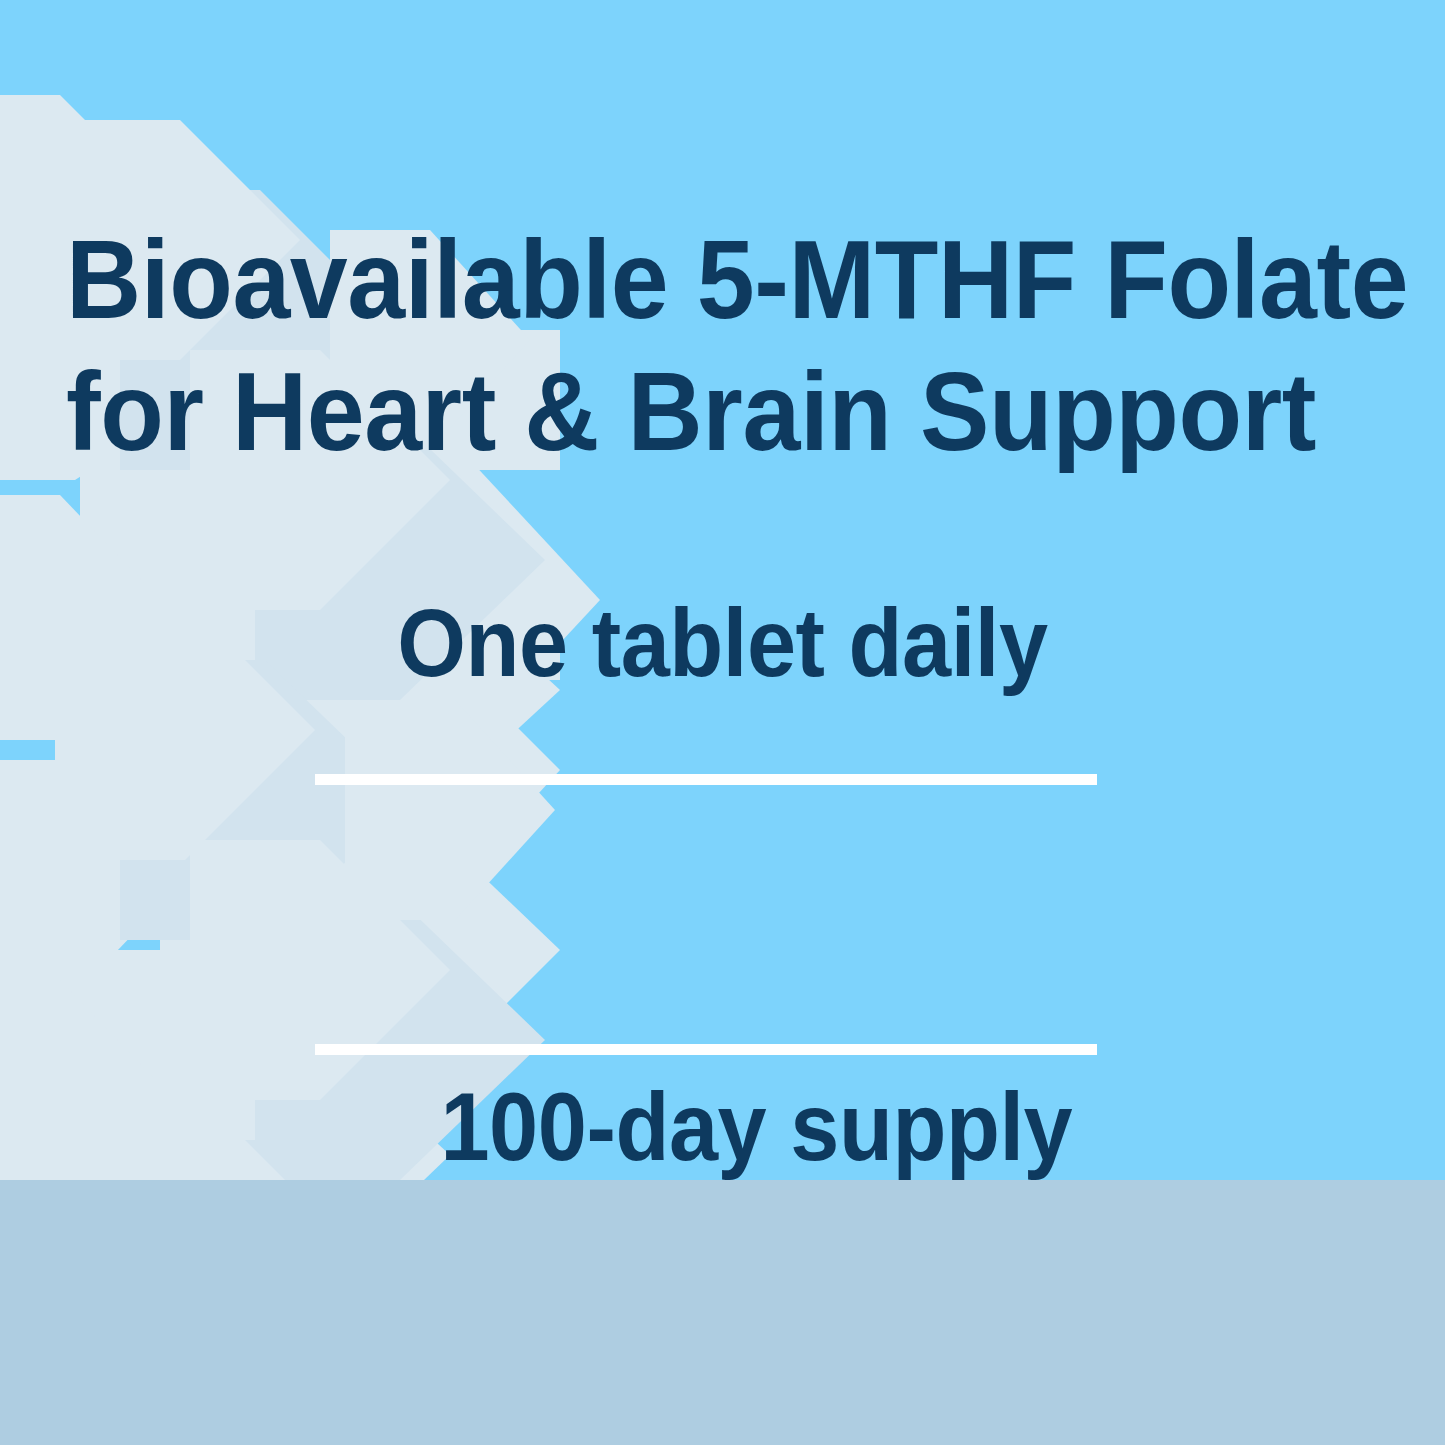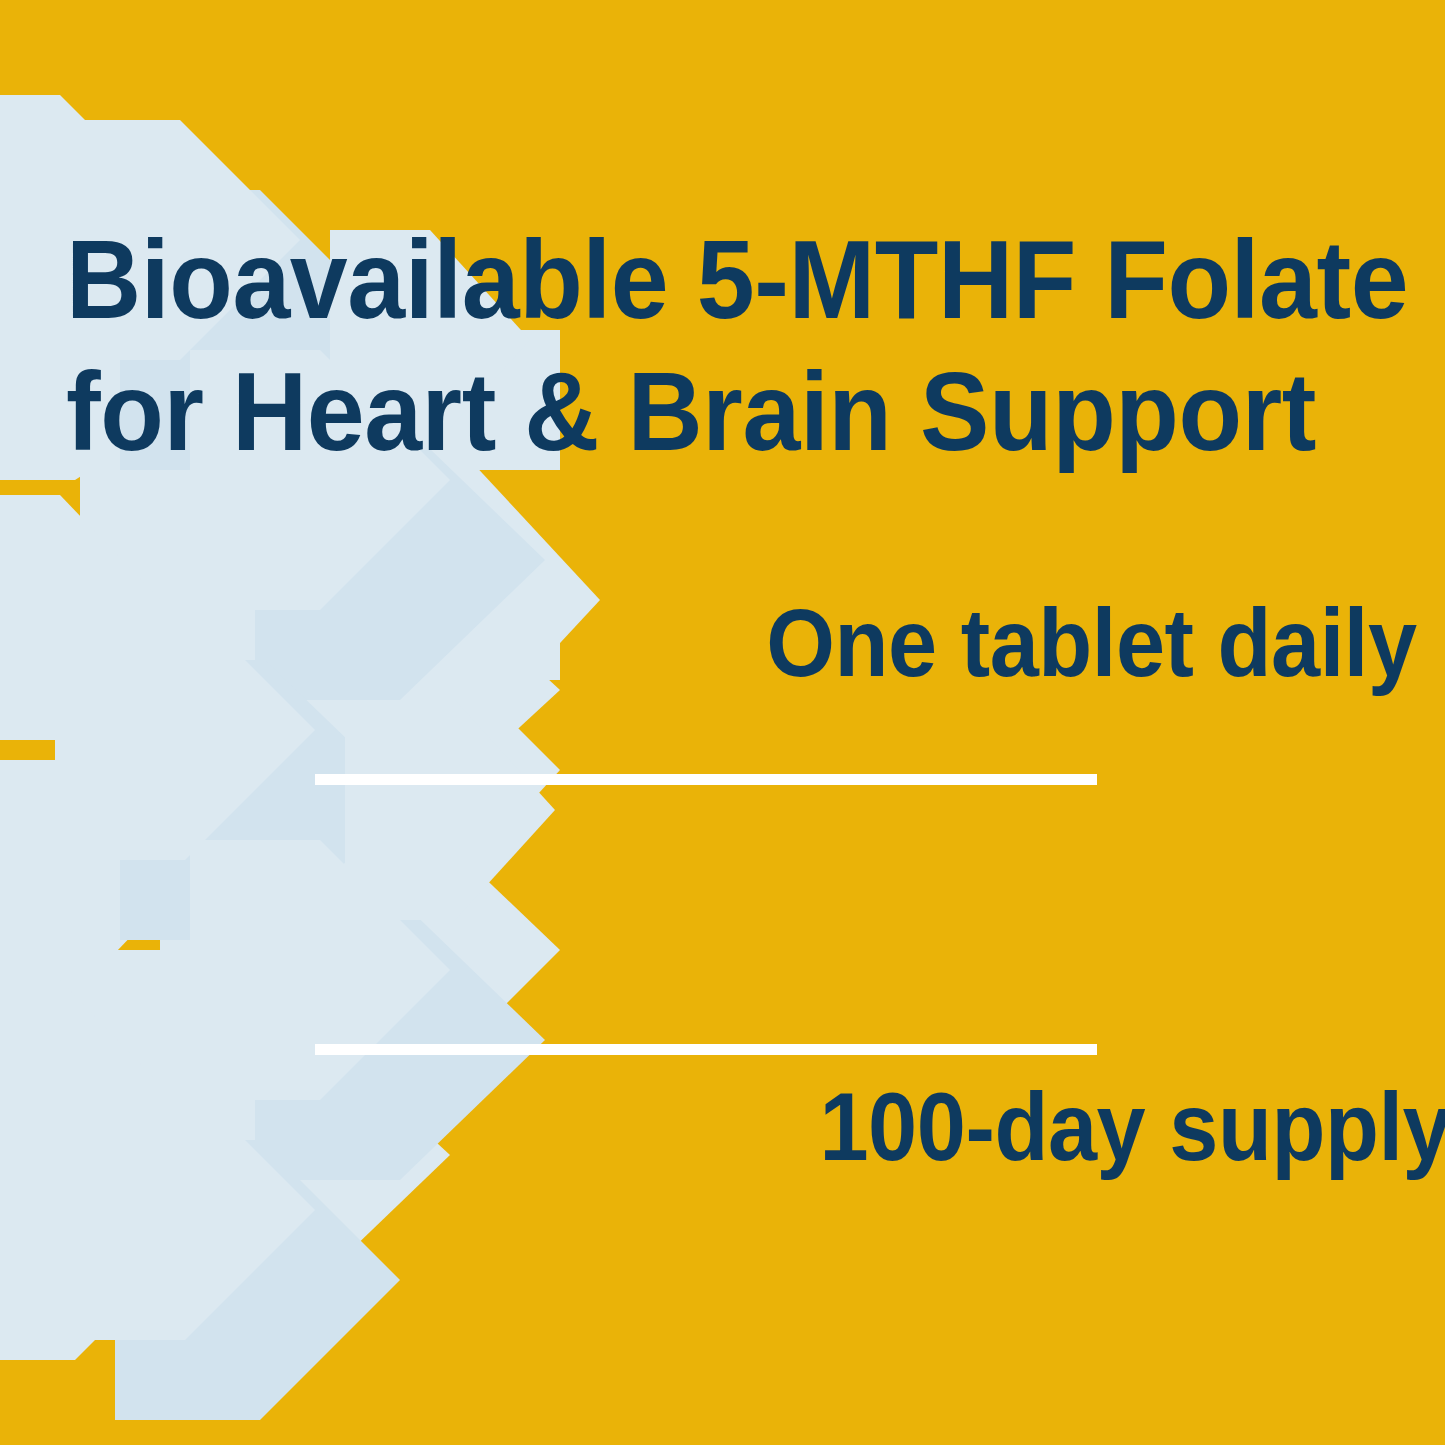--- a/index.html
+++ b/index.html
@@ -4,22 +4,22 @@
 <style>
   html,body{margin:0;padding:0;}
   body{
     width:1445px;height:1445px;
     background:#aecde1;
     font-family:"Liberation Sans", sans-serif;
     overflow:hidden;
   }
   #stage{
     position:relative;
-    width:1445px;height:1445px;
-    background:#eab308;
+    width:1445px;height:1180px;
+    background:#7dd3fc;
     overflow:hidden;
   }
   #bgpattern{
     position:absolute;
     left:0;top:0;
     width:1445px;height:1445px;
     pointer-events:none;
   }
   #content{
     position:absolute;
@@ -40,21 +40,21 @@
     transform:scaleX(0.93);
     transform-origin:left top;
     white-space:nowrap;
   }
   .headline .hl-line{display:block;}
 
   .feature{
     position:absolute;
     left:0;
     width:1445px;
-    text-align:right;
+    text-align:center;
     color:#0e3a5f;
     font-size:96px;
     font-weight:700;
     letter-spacing:-0.5px;
     white-space:nowrap;
   }
   .feature .fx{
     display:inline-block;
     transform:scaleX(0.92);
     transform-origin:center;

